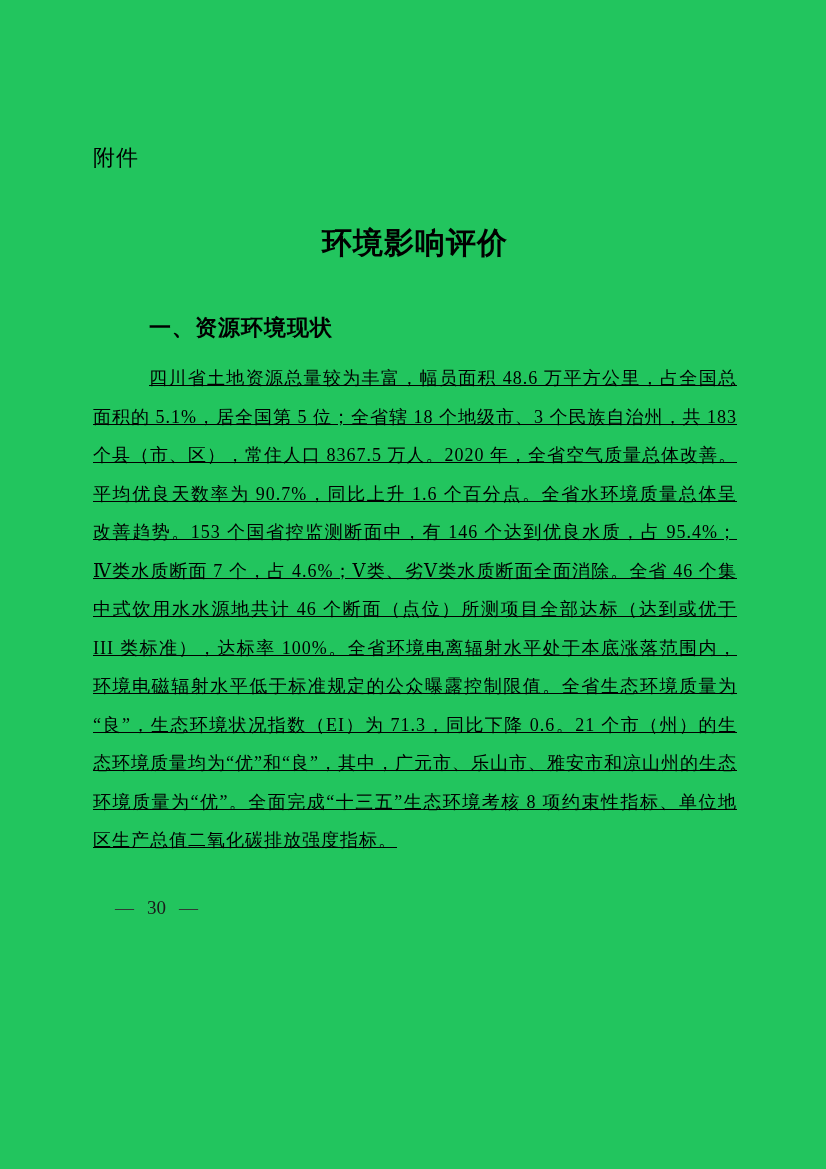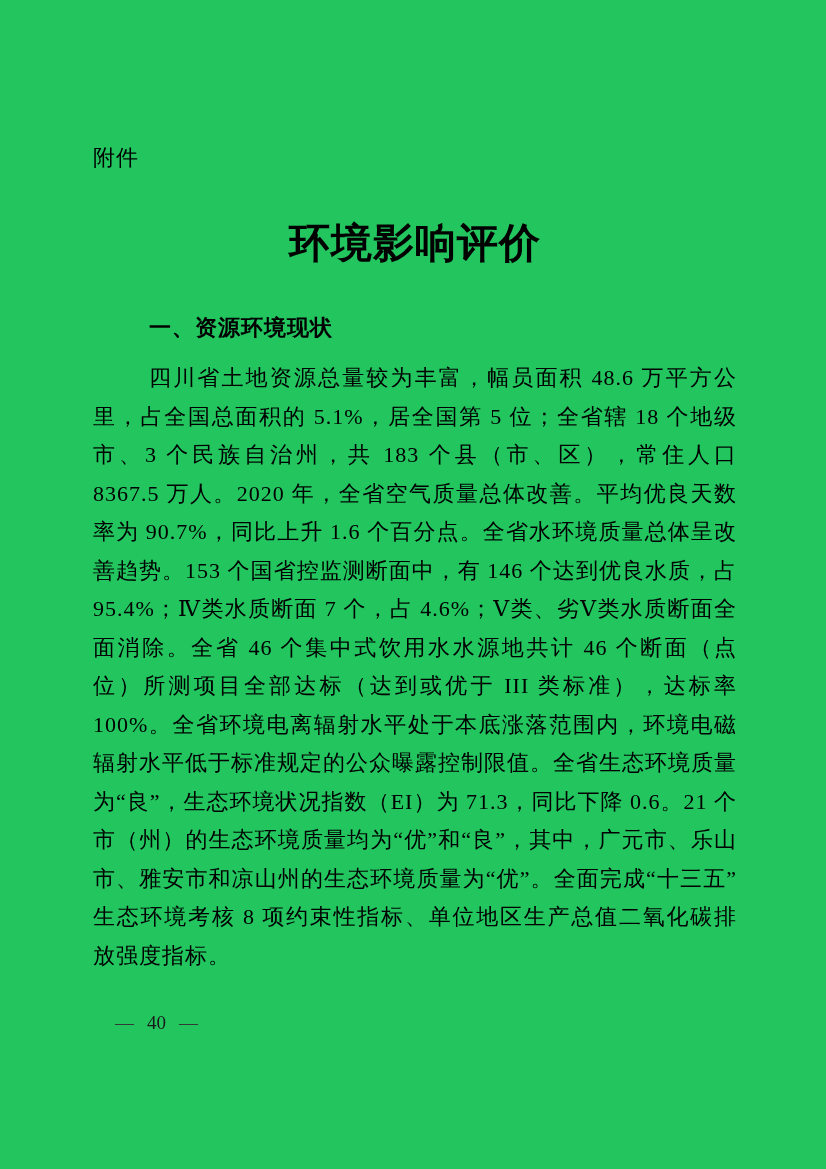--- a/index.html
+++ b/index.html
@@ -26,42 +26,43 @@
     font-family: "Liberation Sans", "DejaVu Sans", sans-serif;
     font-size: 22px;
     line-height: 24px;
     font-weight: 500;
     letter-spacing: 1px;
   }
   .doc-title {
     margin: 56px 0 0 0;
     text-align: center;
     font-family: "Liberation Serif", "DejaVu Serif", serif;
-    font-size: 41px;
+    font-size: 30px;
     line-height: 34px;
     font-weight: bold;
     letter-spacing: 1px;
   }
   .section-heading {
     margin: 58px 0 0 0;
     font-family: Liberation Mono, monospace;
     font-size: 22px;
     line-height: 24px;
     font-weight: bold;
     letter-spacing: 1px;
     text-indent: 56px;
   }
   .body-paragraph {
     margin: 17px 0 0 0;
-    font-size: 22px;
+    font-size: 18px;
     line-height: 38.5px;
     letter-spacing: 1px;
     text-align: justify;
     text-justify: inter-ideograph;
     text-indent: 56px;
+    text-decoration: underline;
   }
   .page-footer {
     margin-top: 36px;
     margin-left: 22px;
     font-size: 19px;
     line-height: 24px;
     display: flex;
     align-items: center;
     gap: 13px;
     color: #1a1a1a;
@@ -79,18 +80,18 @@
     <div class="attachment">附件</div>
 
     <h1 class="doc-title">环境影响评价</h1>
 
     <h2 class="section-heading">一、资源环境现状</h2>
 
     <p class="body-paragraph">四川省土地资源总量较为丰富，幅员面积 48.6 万平方公里，占全国总面积的 5.1%，居全国第 5 位；全省辖 18 个地级市、3 个民族自治州，共 183 个县（市、区），常住人口 8367.5 万人。2020 年，全省空气质量总体改善。平均优良天数率为 90.7%，同比上升 1.6 个百分点。全省水环境质量总体呈改善趋势。153 个国省控监测断面中，有 146 个达到优良水质，占 95.4%；Ⅳ类水质断面 7 个，占 4.6%；Ⅴ类、劣Ⅴ类水质断面全面消除。全省 46 个集中式饮用水水源地共计 46 个断面（点位）所测项目全部达标（达到或优于 III 类标准），达标率 100%。全省环境电离辐射水平处于本底涨落范围内，环境电磁辐射水平低于标准规定的公众曝露控制限值。全省生态环境质量为“良”，生态环境状况指数（EI）为 71.3，同比下降 0.6。21 个市（州）的生态环境质量均为“优”和“良”，其中，广元市、乐山市、雅安市和凉山州的生态环境质量为“优”。全面完成“十三五”生态环境考核 8 项约束性指标、单位地区生产总值二氧化碳排放强度指标。</p>
 
     <div class="page-footer">
       <span class="dash">—</span>
-      <span class="num">40</span>
+      <span class="num">30</span>
       <span class="dash">—</span>
     </div>
 
   </div>
 </div>
 
 </body></html>

